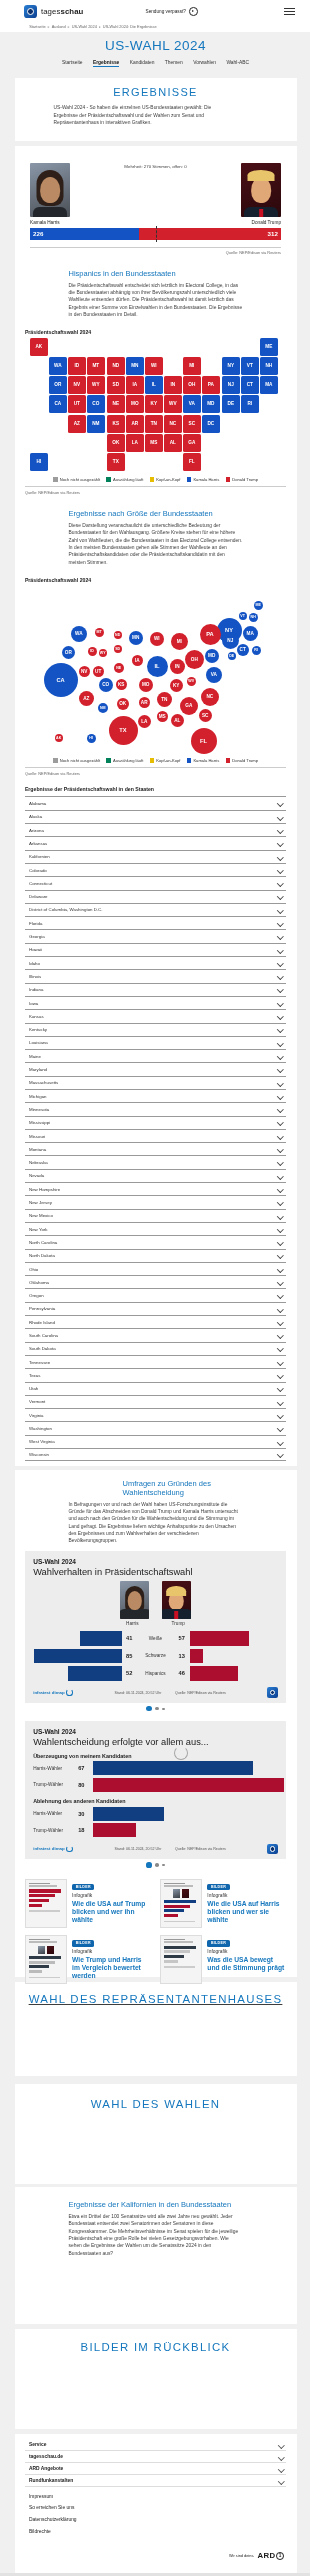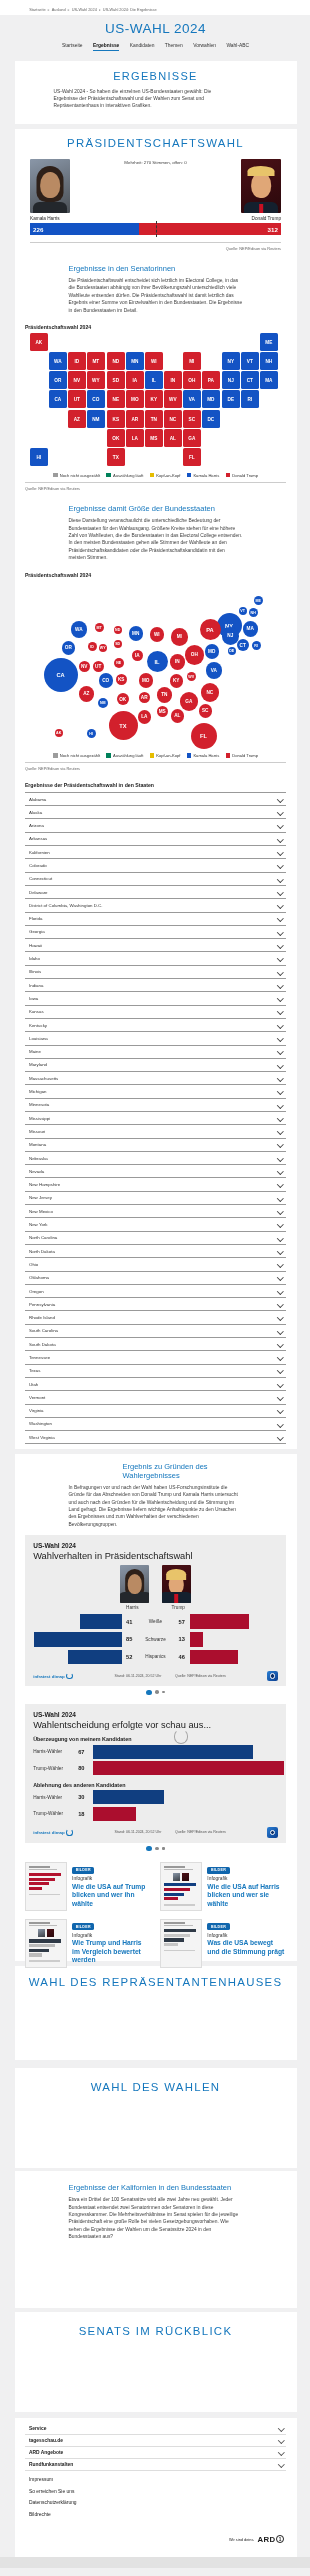--- a/index.html
+++ b/index.html
@@ -133,21 +133,21 @@
   .thumb .tp{display:flex;gap:2.6px;justify-content:center;margin:1px 0 2.1px 0;}
   .thumb .tp i{width:6.7px;height:8.3px;display:block;}
   .thumb .mb{height:3.1px;margin-top:1.6px;}
   .thumb .tfoot{height:1.6px;background:#ccc;width:31px;margin-top:3.6px;}
   .t-text{padding-top:1px;}
   .badge{display:inline-block;background:#1066ad;color:#fff;font-size:3.6px;font-weight:bold;letter-spacing:0.3px;
          padding:1.3px 3.6px;border-radius:1.6px;}
   .kicker{font-size:4.9px;color:#333;margin-top:2.6px;}
   .t-title{font-size:6.7px;font-weight:600;color:#1577bd;line-height:1.25;margin-top:1.6px;}
   
-  .c4{height:94px;margin-bottom:7.8px;padding-top:10.4px;}
+  .c4{height:94px;margin-bottom:7.8px;padding-top:10.4px;text-decoration:underline;}
   .c5{height:100px;margin-bottom:3.1px;padding-top:13.5px;}
   .c6{height:137px;margin-bottom:4.7px;padding-top:12.4px;}
   .c6 .subhead{margin-left:54px;}
   .c7{height:100px;margin-bottom:5.2px;padding-top:12.4px;}
   
   .cf{height:139px;padding-top:5.2px;}
   .f-acc{margin:0 10.4px;}
   .f-row{height:11px;display:flex;align-items:center;justify-content:space-between;border-bottom:0.5px solid #ddd;
          font-size:4.9px;font-weight:bold;color:#222;cursor:pointer;padding:0 2.1px 0 4.1px;}
   .f-row .chev{border-color:#555;}
@@ -156,20 +156,37 @@
   .ard-line{display:flex;justify-content:flex-end;align-items:center;gap:3.1px;margin:17.6px 12.4px 0 0;}
   .tagline{font-size:3.9px;color:#222;}
   .ardword{font-size:7.8px;font-weight:bold;color:#1a1a1a;letter-spacing:0.3px;display:flex;align-items:center;gap:1px;}
   .ardone{width:7.8px;height:7.8px;border:1px solid #1a1a1a;border-radius:50%;font-size:4.7px;display:flex;align-items:center;justify-content:center;box-sizing:border-box;}
   .strip{height:11.4px;background:#e2e2e2;display:flex;align-items:center;}
 </style>
 </head>
 <body>
 
 <div class="hdr">
+  <div class="hdr-top">
+    <div class="brand">
+      <div class="logo-sq">
+          <div class="logo-eye"></div>
+        </div>
+      <div class="brand-text"><span>tages</span><b>schau</b></div>
+    </div>
+    <div class="missed">
+      <span>Sendung verpasst?</span>
+      <span class="play"></span>
+    </div>
+    <div class="burger">
+        <i></i>
+        <i></i>
+        <i></i>
+      </div>
+  </div>
   <div class="crumbs" id="breadcrumb"><span data-crumb="">Startseite</span><span class="sep">▸</span><span data-crumb="">Ausland</span><span class="sep">▸</span><span data-crumb="">US-Wahl 2024</span><span class="sep">▸</span><span data-crumb="">US-Wahl 2024: Die Ergebnisse</span></div>
 </div>
 
 <div class="titleband">
   <h1>US-WAHL 2024</h1>
   <div class="tabs" id="tabs">
       <span class="tab">Startseite</span>
       <span class="tab active">Ergebnisse</span>
       <span class="tab">Kandidaten</span>
       <span class="tab">Themen</span>
@@ -177,21 +194,20 @@
       <span class="tab">Wahl-ABC</span>
     </div>
 </div>
 
 <section class="card c1">
   <h2 class="bighead">ERGEBNISSE</h2>
   <p class="para">US-Wahl 2024 - So haben die einzelnen US-Bundesstaaten gewählt: Die Ergebnisse der Präsidentschaftswahl und der Wahlen zum Senat und Repräsentantenhaus in interaktiven Grafiken.</p>
 </section>
 
 <section class="card c2">
-  <h2 class="bighead">PRÄSIDENTSCHAFTSWAHL</h2>
 
   <div class="cand-row">
     <div class="photo harris">
         <div class="hair"></div>
         <div class="face"></div>
         <div class="body"></div>
       </div>
     <div class="cand-mid">Mehrheit: 270 Stimmen, offen: 0</div>
     <div class="photo trump">
         <div class="face"></div>
@@ -206,21 +222,21 @@
   </div>
   <div class="ec-bar">
     <div class="b" style="width:42%">226</div>
     <div class="r">312</div>
     <div class="ec-tick"></div>
   </div>
   <div class="divider"></div>
   <div class="source src-right">Quelle: NEP/Edison via Reuters</div>
 
   <div class="blk inset">
-    <h3 class="subhead">Ergebnisse in den Senatorinnen</h3>
+    <h3 class="subhead">Hispanics in den Bundesstaaten</h3>
     <p class="para">Die Präsidentschaftswahl entscheidet sich letztlich im Electoral College, in das die Bundesstaaten abhängig von ihrer Bevölkerungszahl unterschiedlich viele Wahlleute entsenden dürfen. Die Präsidentschaftswahl ist damit letztlich das Ergebnis einer Summe von Einzelwahlen in den Bundesstaaten. Die Ergebnisse in den Bundesstaaten im Detail.</p>
   </div>
 
   <div class="smallbold maplabel">Präsidentschaftswahl 2024</div>
   <div class="tilemap" id="tileMap">
       <div class="tile" style="left: 0px; top: 0px; background: rgb(210, 32, 44);">AK</div>
       <div class="tile" style="left: 230px; top: 0px; background: rgb(19, 83, 196);">ME</div>
       <div class="tile" style="left: 19px; top: 19px; background: rgb(19, 83, 196);">WA</div>
       <div class="tile" style="left: 38px; top: 19px; background: rgb(210, 32, 44);">ID</div>
       <div class="tile" style="left: 57px; top: 19px; background: rgb(210, 32, 44);">MT</div>
@@ -290,21 +306,21 @@
       </span>
       <span class="li">
         <i class="sw" style="background: rgb(210, 32, 44);"></i>
         <span>Donald Trump</span>
       </span>
     </div>
   <div class="divider thin"></div>
   <div class="source map-src">Quelle: NEP/Edison via Reuters</div>
 
   <div class="blk inset">
-    <h3 class="subhead">Ergebnisse damit Größe der Bundesstaaten</h3>
+    <h3 class="subhead">Ergebnisse nach Größe der Bundesstaaten</h3>
     <p class="para">Diese Darstellung veranschaulicht die unterschiedliche Bedeutung der Bundesstaaten für den Wahlausgang. Größere Kreise stehen für eine höhere Zahl von Wahlleuten, die die Bundesstaaten in das Electoral College entsenden. In den meisten Bundesstaaten gehen alle Stimmen der Wahlleute an den Präsidentschaftskandidaten oder die Präsidentschaftskandidatin mit den meisten Stimmen.</p>
   </div>
 
   <div class="smallbold maplabel">Präsidentschaftswahl 2024</div>
   <div class="bubblemap" id="bubbleMap">
       <div class="bub" style="left: 239px; top: 15px; width: 9.3px; height: 9.3px; background: rgb(19, 83, 196); font-size: 3.6px;">ME</div>
       <div class="bub" style="left: 224px; top: 26px; width: 8.3px; height: 8.3px; background: rgb(19, 83, 196); font-size: 3.6px;">VT</div>
       <div class="bub" style="left: 234px; top: 27px; width: 9.3px; height: 9.3px; background: rgb(19, 83, 196); font-size: 3.6px;">NH</div>
       <div class="bub" style="left: 202px; top: 32px; width: 25px; height: 25px; background: rgb(19, 83, 196); font-size: 5.7px;">NY</div>
       <div class="bub" style="left: 228px; top: 40px; width: 15.5px; height: 15.5px; background: rgb(19, 83, 196); font-size: 4.7px;">MA</div>
@@ -579,21 +595,21 @@
       </div>
       <div class="acc-row">
         <span>Wisconsin</span>
         <span class="chev"></span>
       </div>
     </div>
 </section>
 
 <section class="card c3">
   <div class="inset">
-    <h3 class="subhead">Ergebnis zu Gründen des Wahlergebnisses</h3>
+    <h3 class="subhead">Umfragen zu Gründen des Wahlentscheidung</h3>
   </div>
   <p class="para inset">In Befragungen vor und nach der Wahl haben US-Forschungsinstitute die Gründe für das Abschneiden von Donald Trump und Kamala Harris untersucht und auch nach den Gründen für die Wahlentscheidung und die Stimmung im Land gefragt. Die Ergebnisse liefern wichtige Anhaltspunkte zu den Ursachen des Ergebnisses und zum Wahlverhalten der verschiedenen Bevölkerungsgruppen.</p>
 
   <div class="chartcard">
     <div class="ck">US-Wahl 2024</div>
     <div class="ct">Wahlverhalten in Präsidentschaftswahl</div>
     <div class="demo-photos">
       <div class="photo harris mini-photo">
           <div class="hair"></div>
           <div class="face"></div>
@@ -646,21 +662,21 @@
     </div>
   </div>
   <div class="dots">
       <span class="dot a" style="width: 5.2px; height: 5.2px;"></span>
       <span class="dot" style="width: 3.6px; height: 3.6px;"></span>
       <span class="dot" style="width: 2.1px; height: 2.1px;"></span>
     </div>
 
   <div class="chartcard dec-wrap">
     <div class="ck">US-Wahl 2024</div>
-    <div class="ct">Wahlentscheidung erfolgte vor schau aus...</div>
+    <div class="ct">Wahlentscheidung erfolgte vor allem aus...</div>
     <div id="decGroups">
         <div class="grp-label">Überzeugung von meinem Kandidaten</div>
         <div class="dec-row">
           <span class="lbl">Harris-Wähler</span>
           <span class="v">67</span>
           <div class="bar" style="width: 160px; background: rgb(16, 62, 128);"></div>
         </div>
         <div class="dec-row">
           <span class="lbl">Trump-Wähler</span>
           <span class="v">80</span>
@@ -764,21 +780,21 @@
 <section class="card c5">
   <h2 class="bighead">WAHL DES WAHLEN</h2>
 </section>
 
 <section class="card c6">
   <h3 class="subhead">Ergebnisse der Kalifornien in den Bundesstaaten</h3>
   <p class="para inset">Etwa ein Drittel der 100 Senatssitze wird alle zwei Jahre neu gewählt. Jeder Bundesstaat entsendet zwei Senatorinnen oder Senatoren in diese Kongresskammer. Die Mehrheitsverhältnisse im Senat spielen für die jeweilige Präsidentschaft eine große Rolle bei vielen Gesetzgebungsvorhaben. Wie sehen die Ergebnisse der Wahlen um die Senatssitze 2024 in den Bundesstaaten aus?</p>
 </section>
 
 <section class="card c7">
-  <h2 class="bighead">SENATS IM RÜCKBLICK</h2>
+  <h2 class="bighead">BILDER IM RÜCKBLICK</h2>
 </section>
 
 <section class="card cf">
   <div class="f-acc" id="footAcc">
       <div class="f-row">
         <span>Service</span>
         <span class="chev"></span>
       </div>
       <div class="f-row">
         <span>tagesschau.de</span>

